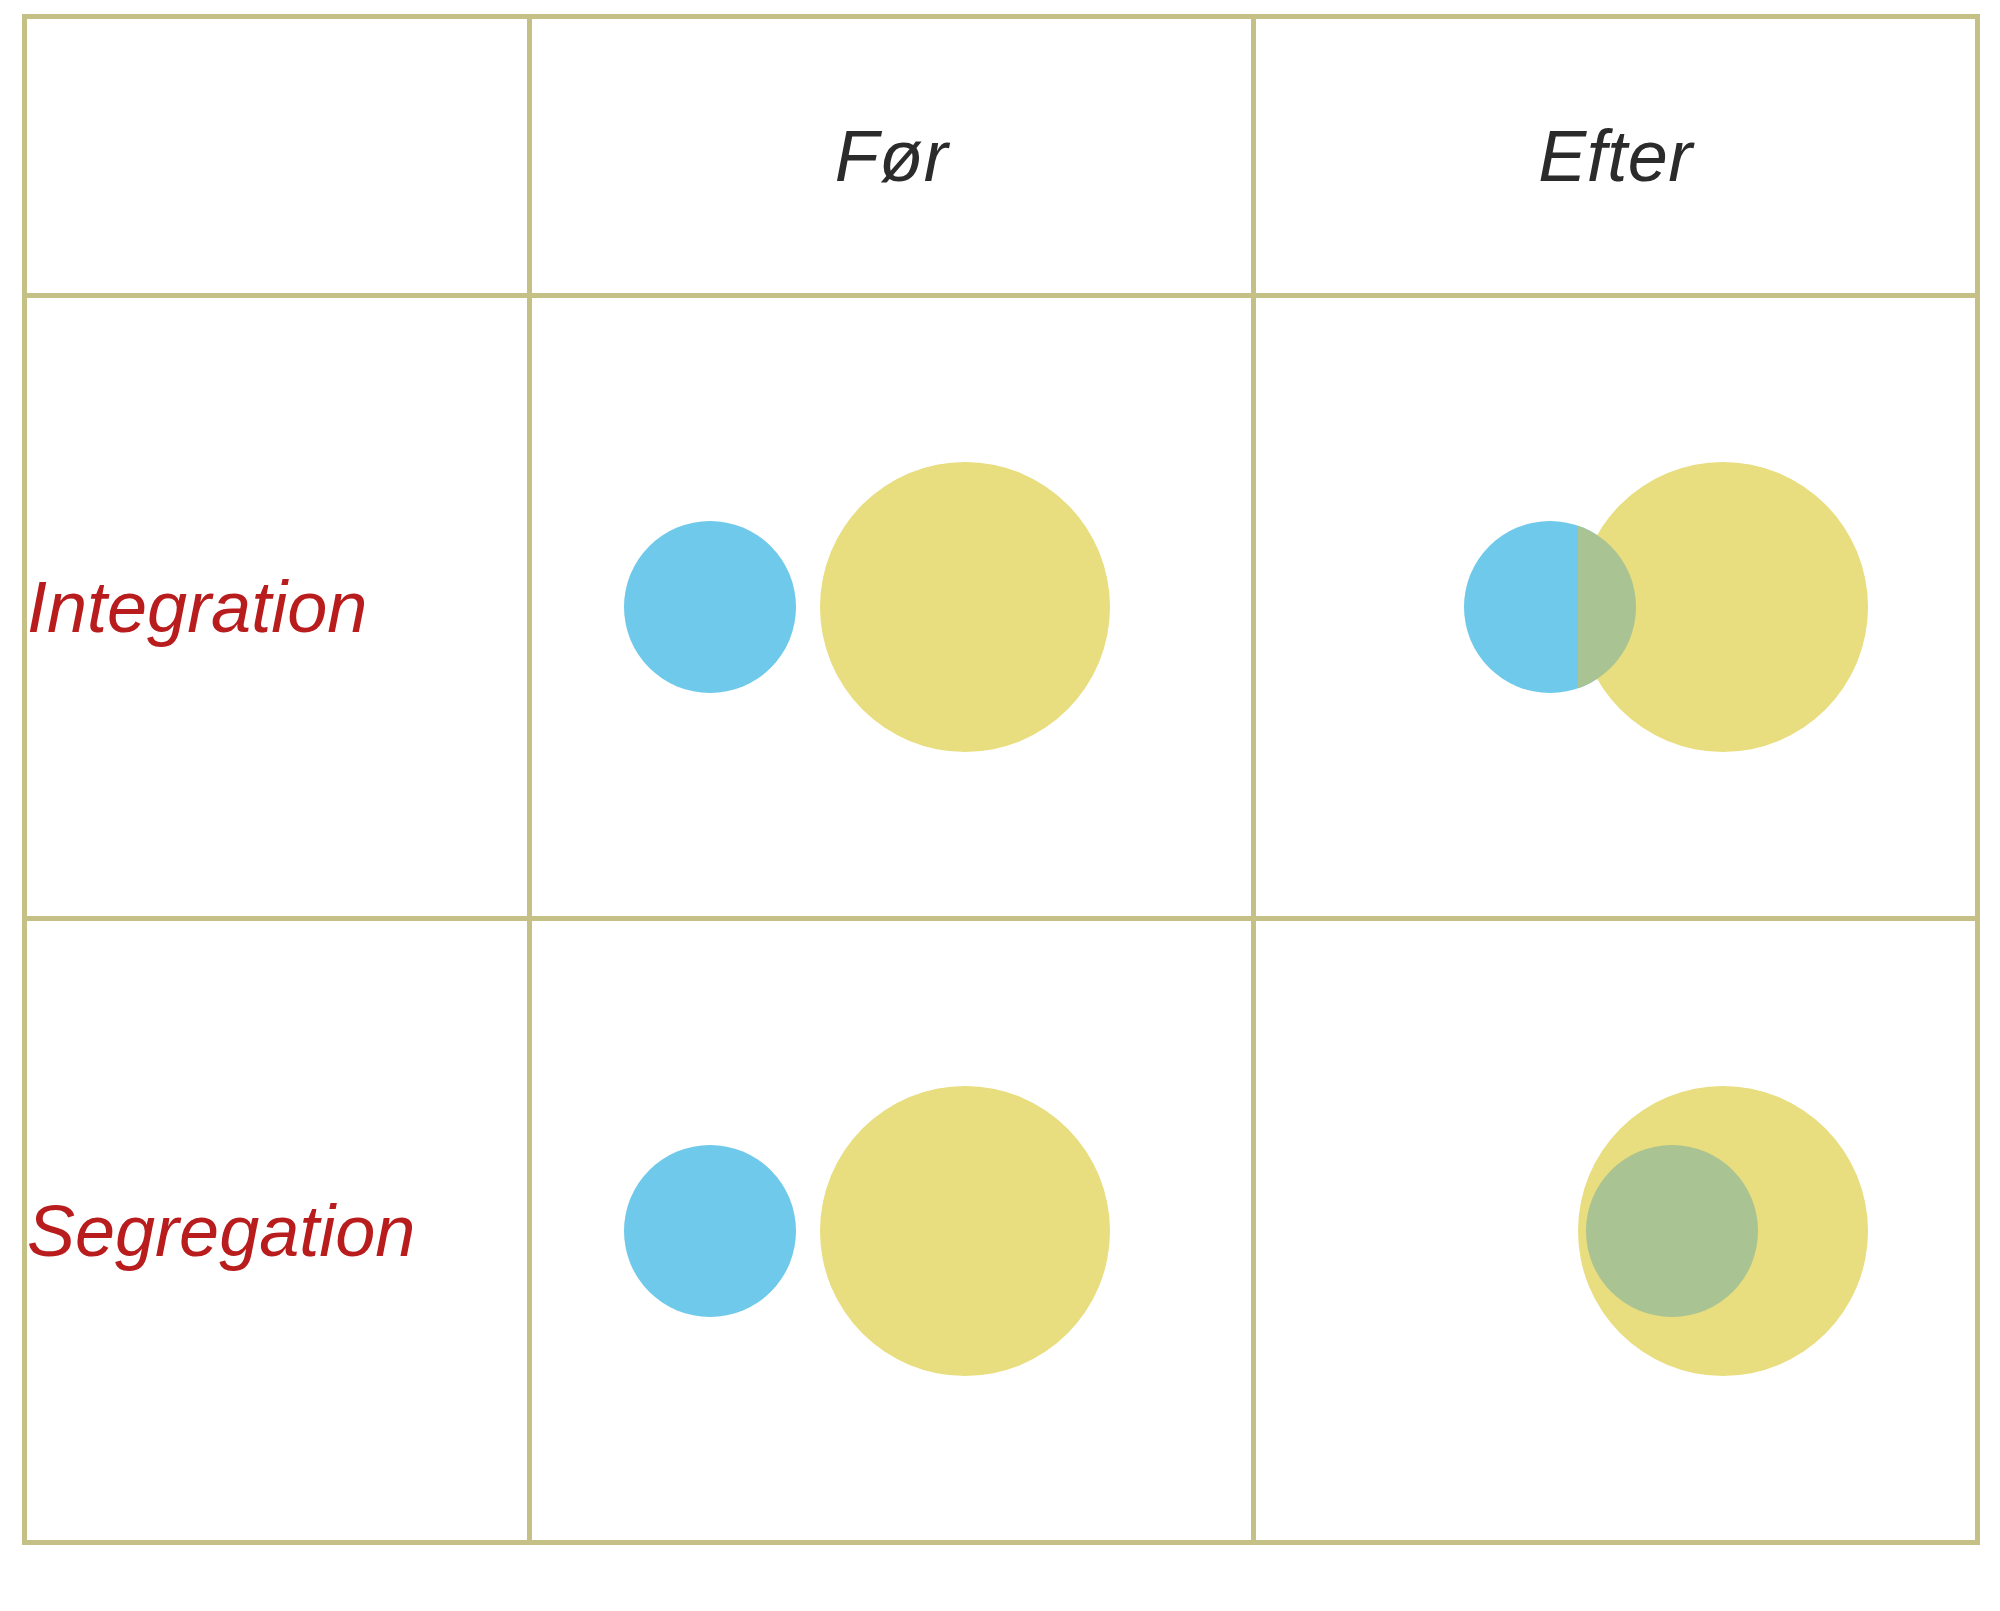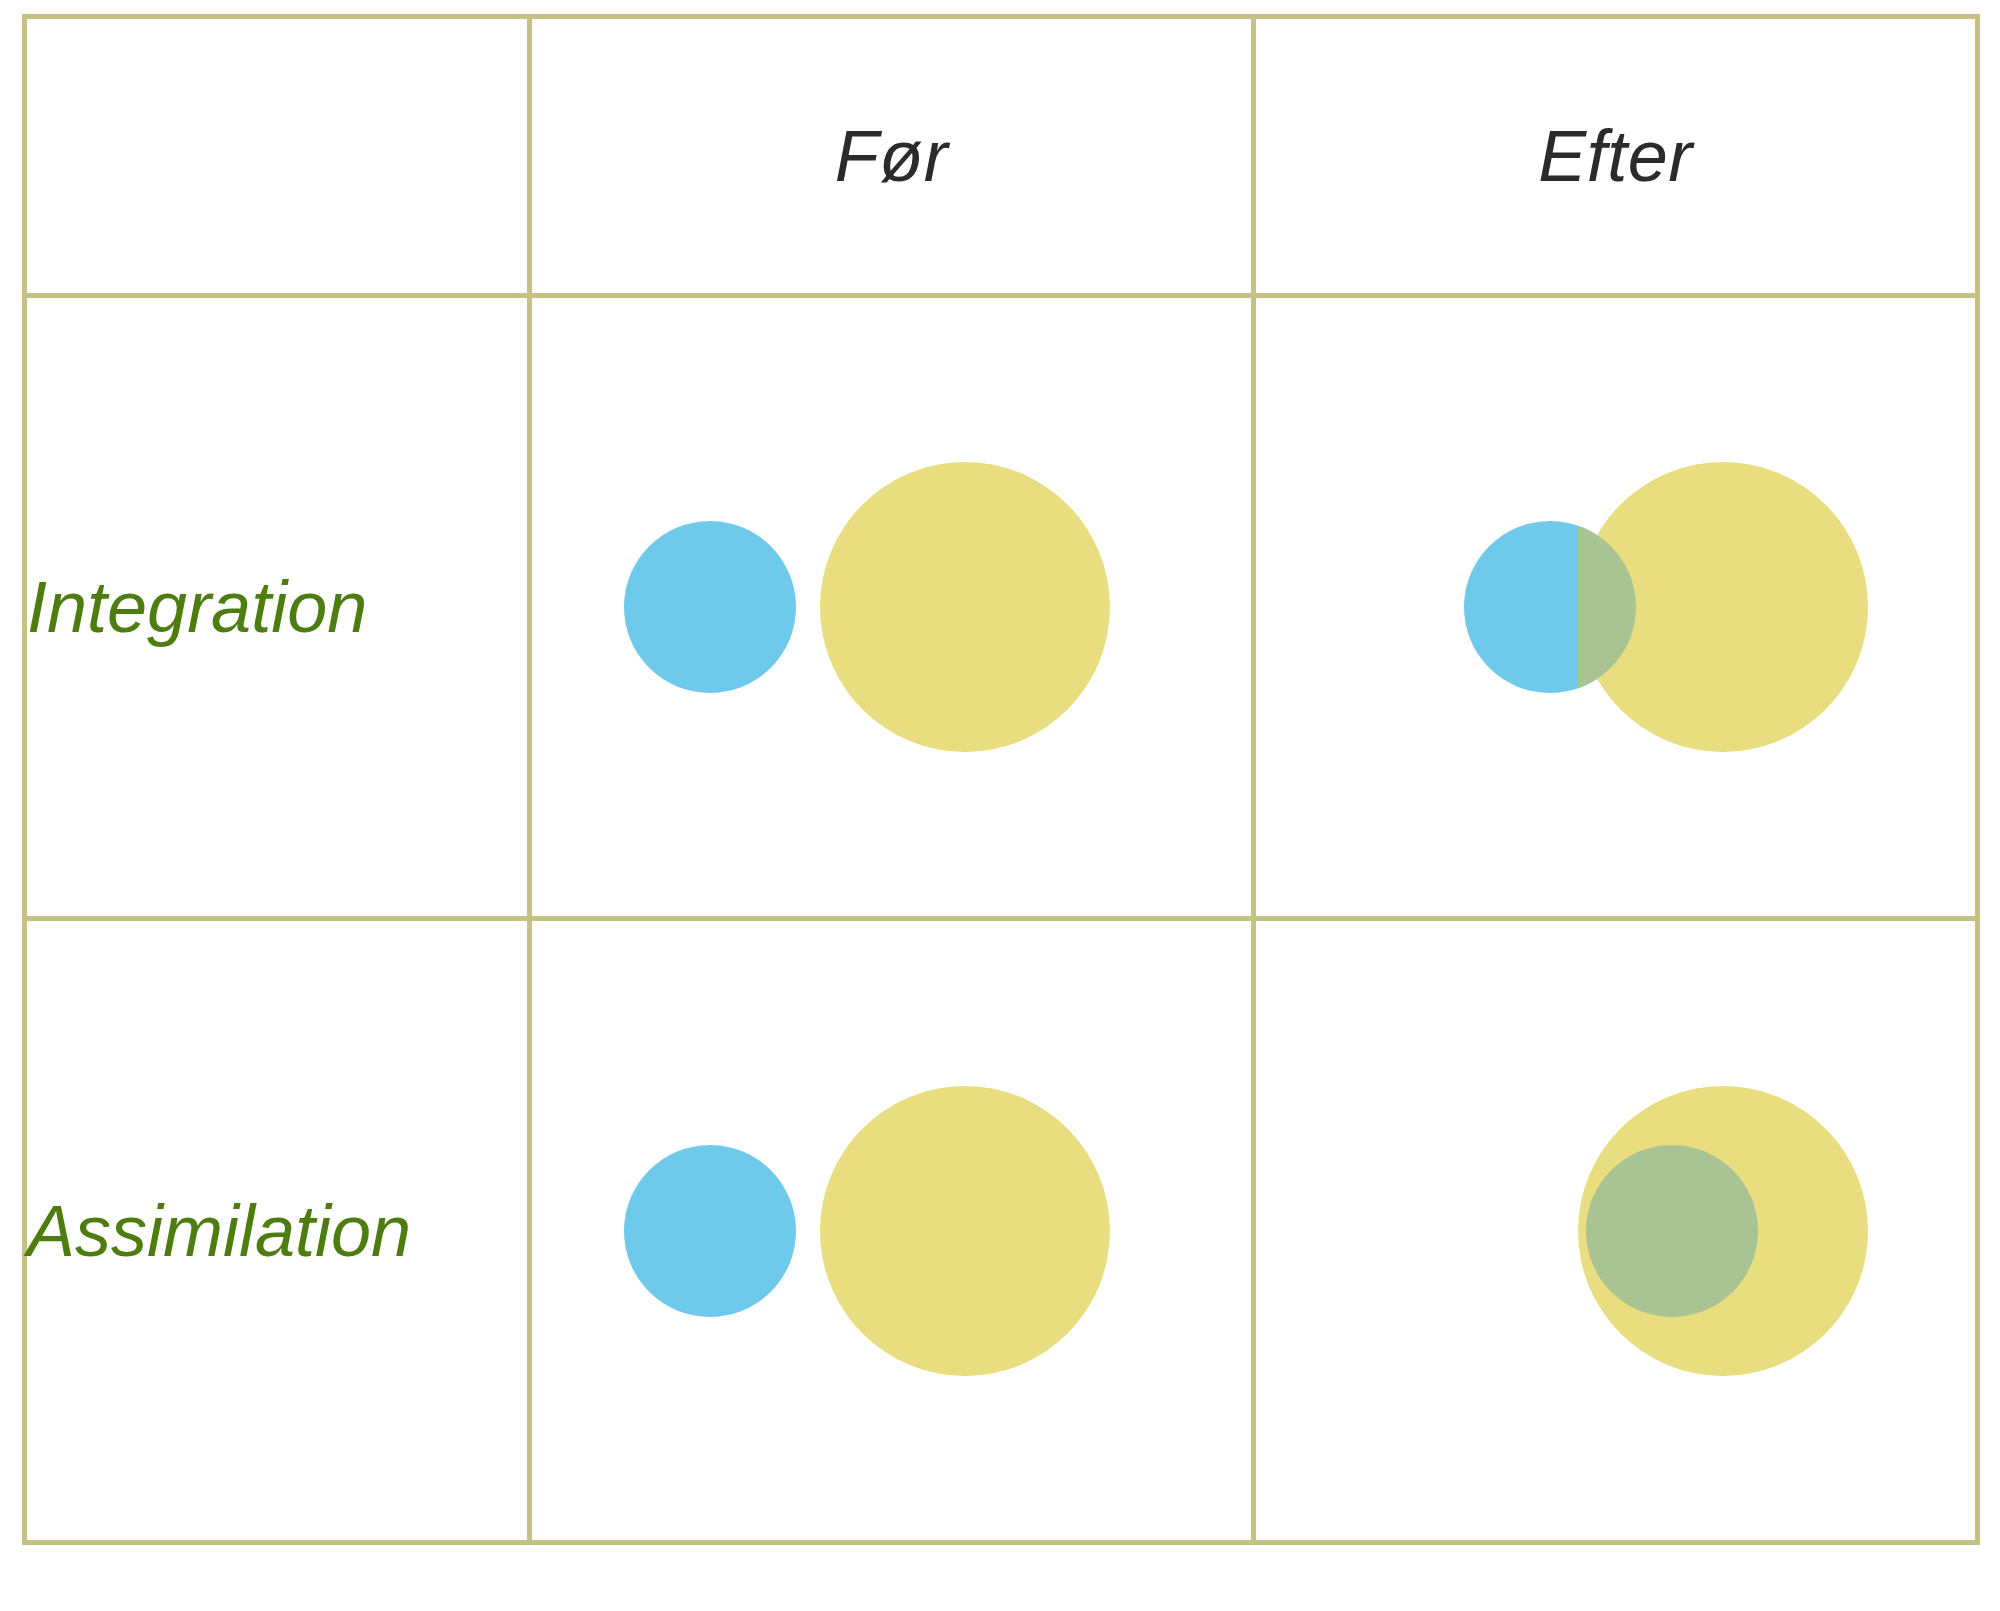--- a/index.html
+++ b/index.html
@@ -58,21 +58,21 @@
     letter-spacing: 0.5px;
     line-height: 1;
   }
   .corner-cell { background: #ffffff; }
 
   
   tr.data-row > td { height: 445px; }
   .row-label {
     font-size: 72px;
     font-weight: 400;
-    color: #4d7c0f;
+    color: #b91c1c;
     text-align: left;
     padding-left: 26px;
     line-height: 1;
     white-space: nowrap;
   }
 
   
   .venn-cell { overflow: hidden; }
   .venn-stage {
     position: relative;
@@ -149,21 +149,21 @@
             <span class="circle yellow" style="width:290px;height:290px;left:322px;"></span>
 
             <span class="lens" style="left:322px;width:58px;height:172px;">
               <i style="width:172px;height:172px;left:-114px;top:0;"></i>
             </span>
           </div>
         </td>
       </tr>
 
       <tr class="data-row">
-        <td class="row-label">Assimilation</td>
+        <td class="row-label">Segregation</td>
 
         <td class="venn-cell">
           <div class="venn-stage">
             <span class="circle blue" style="width:172px;height:172px;left:92px;"></span>
             <span class="circle yellow" style="width:290px;height:290px;left:288px;"></span>
           </div>
         </td>
 
         <td class="venn-cell">
           <div class="venn-stage">

